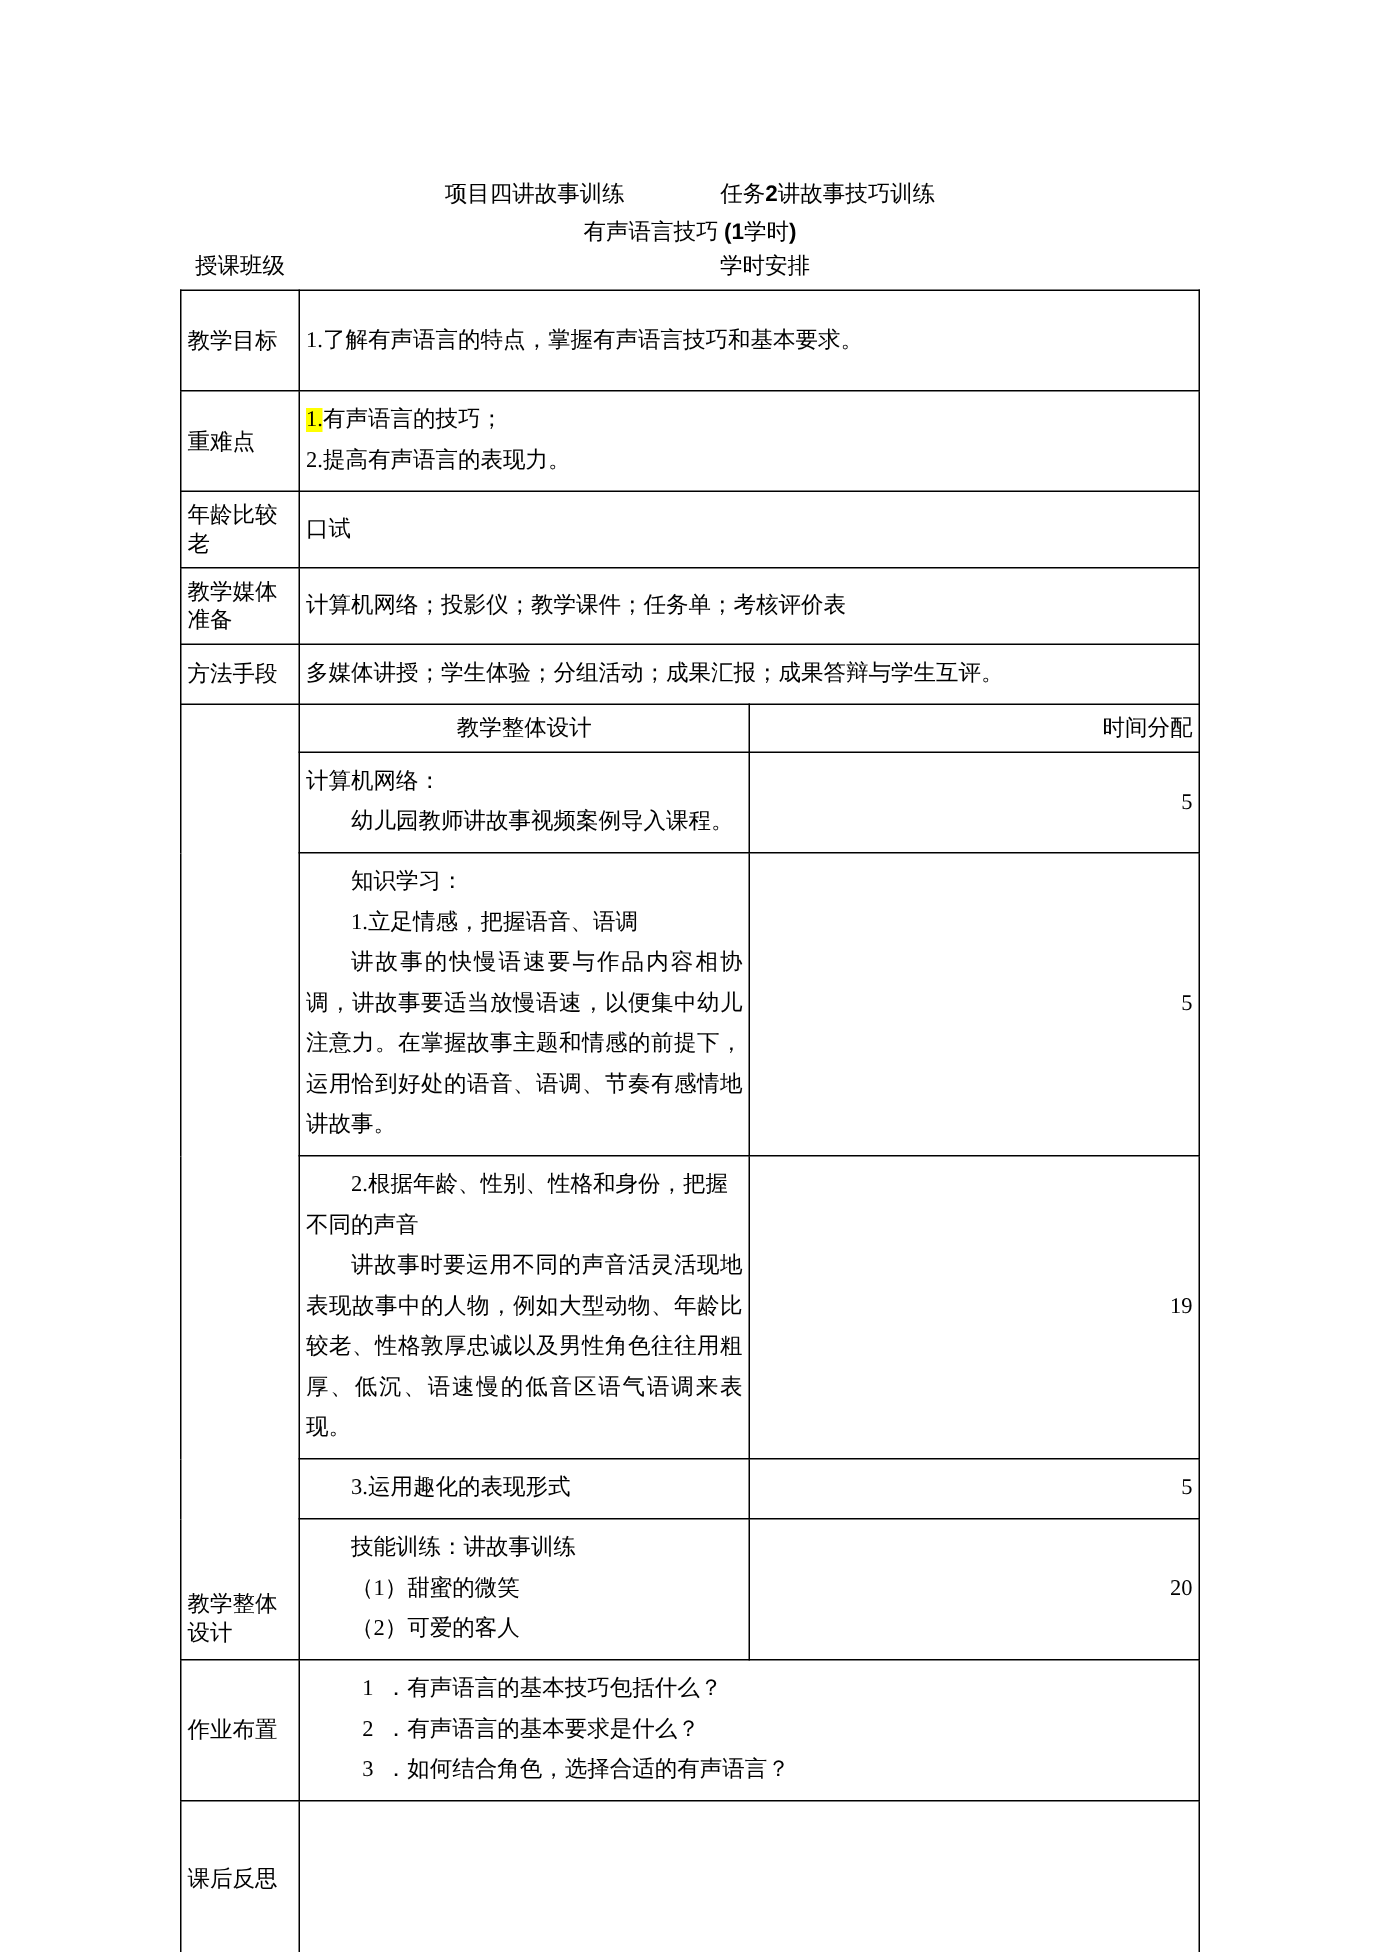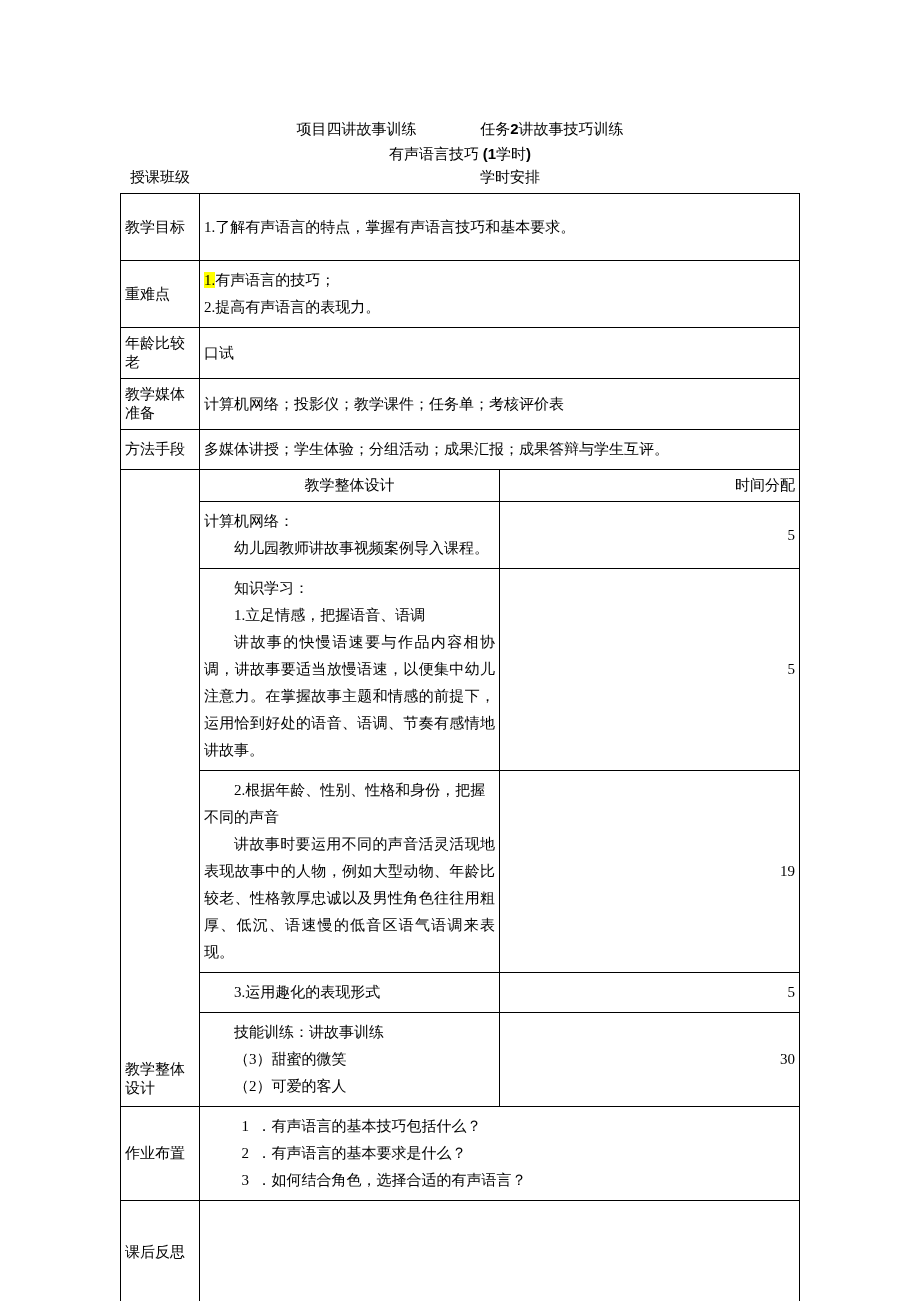--- a/index.html
+++ b/index.html
@@ -152,24 +152,24 @@
     </tr>
     <tr>
       <td class="content-cell">
         <span class="indent">3.运用趣化的表现形式</span>
       </td>
       <td class="col-time">5</td>
     </tr>
     <tr>
       <td class="content-cell">
         <span class="indent">技能训练：讲故事训练</span>
-        <span class="indent2">（3）甜蜜的微笑</span>
+        <span class="indent2">（1）甜蜜的微笑</span>
         <span class="indent2">（2）可爱的客人</span>
       </td>
-      <td class="col-time">30</td>
+      <td class="col-time">20</td>
     </tr>
 
     <tr>
       <td class="col-label">作业布置</td>
       <td colspan="2" class="content-cell">
         <div class="num-list"><span class="n">1</span><span>．有声语言的基本技巧包括什么？</span></div>
         <div class="num-list"><span class="n">2</span><span>．有声语言的基本要求是什么？</span></div>
         <div class="num-list"><span class="n">3</span><span>．如何结合角色，选择合适的有声语言？</span></div>
       </td>
     </tr>

